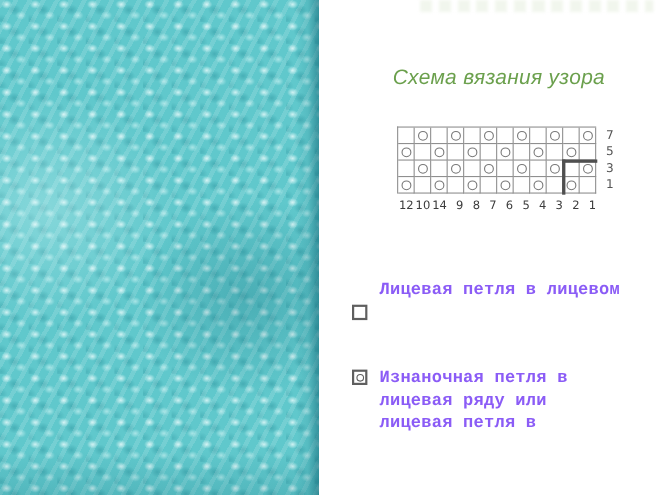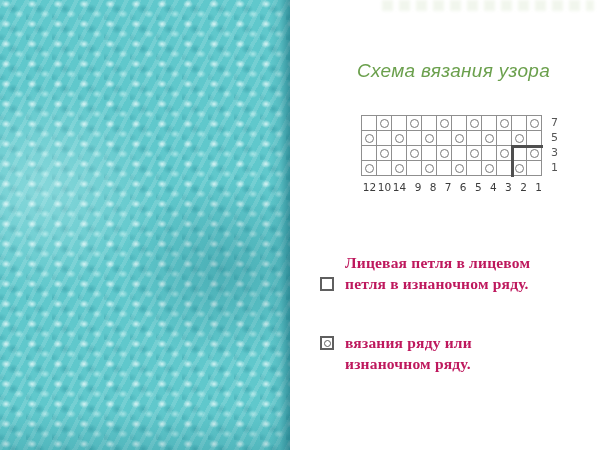--- a/index.html
+++ b/index.html
@@ -65,22 +65,22 @@
 
   
   .legend-sym{
     position:absolute;width:10px;height:10px;border:2px solid #5f5f5f;background:#fff;
   }
   .sym-empty{left:320px;top:277px;}
   .sym-circle{left:320px;top:336px;}
   .sym-dot{display:block;width:7px;height:7px;border:1.5px solid #5f5f5f;border-radius:50%;
     box-sizing:border-box;margin:1.5px auto 0 auto;}
   .legend-text{
-    position:absolute;left:345px;color:#be185d;
-    font-family:Liberation Serif, serif;font-weight:700;
+    position:absolute;left:345px;color:#8b5cf6;
+    font-family:Liberation Mono, monospace;font-weight:700;
     font-size:15.5px;letter-spacing:.2px;
   }
   .leg1{top:253px;width:252px;line-height:20.5px;}
   .leg2{top:333px;width:230px;line-height:20.5px;}
 </style>
 </head>
 <body>
 
 <div class="stage">
 
@@ -207,24 +207,24 @@
       <span>5</span>
       <span>4</span>
       <span>3</span>
       <span>2</span>
       <span>1</span>
     </div>
 
   <div class="legend-sym sym-empty"></div>
   <div class="legend-text leg1">
       <div>Лицевая петля в лицевом</div>
-      <div>петля в изнаночном ряду.</div>
     </div>
 
   <div class="legend-sym sym-circle">
     <span class="sym-dot"></span>
   </div>
   <div class="legend-text leg2">
-      <div>вязания ряду или</div>
-      <div>изнаночном ряду.</div>
+      <div>Изнаночная петля в</div>
+      <div>лицевая ряду или</div>
+      <div>лицевая петля в</div>
     </div>
 
 </div>
 
 </body></html>

